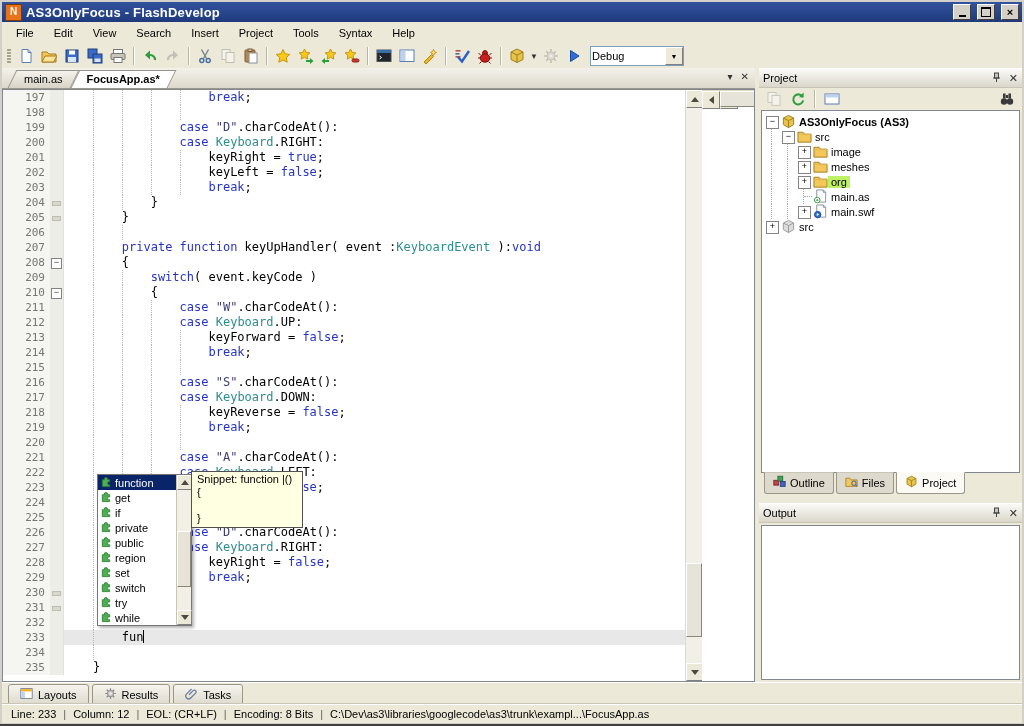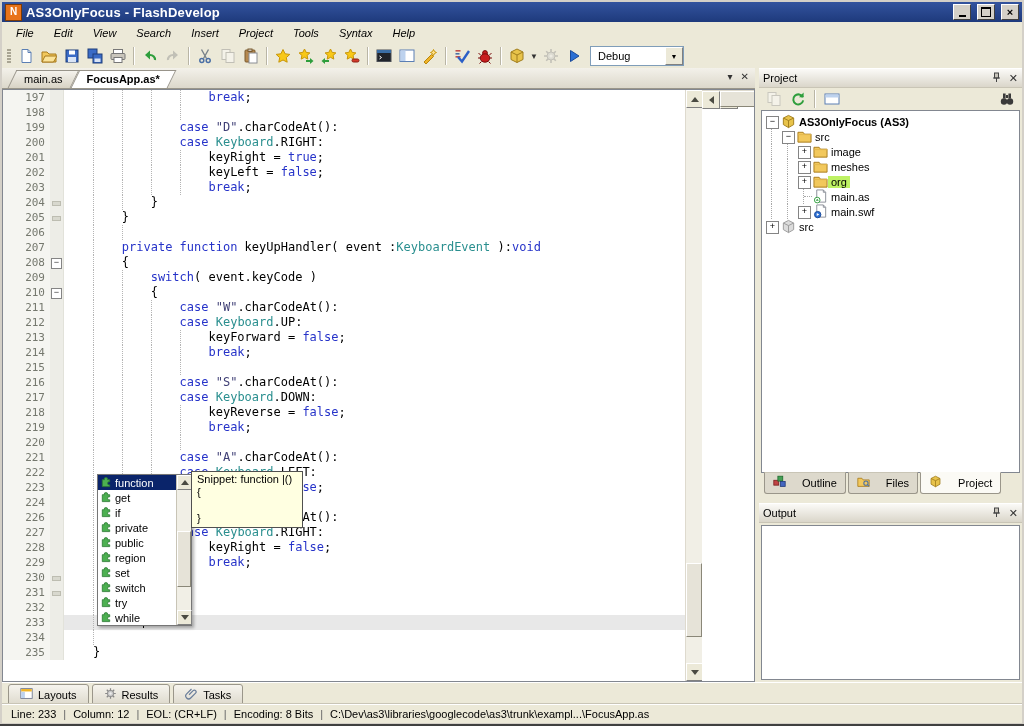--- a/index.html
+++ b/index.html
@@ -13,30 +13,30 @@
   .appicon{width:15px;height:15px;background:#E8731A;border:1px solid #7A3A08;display:flex;
            align-items:center;justify-content:center;color:#fff;font-weight:bold;font-size:10px;line-height:1;}
   .wtitle{color:#fff;font-weight:bold;font-size:13px;flex:1;letter-spacing:.2px;}
   .winbtn{width:16px;height:14px;background:#D4D0C8;border:1px solid;border-color:#fff #404040 #404040 #fff;
           display:flex;align-items:center;justify-content:center;font-size:9px;line-height:1;margin-left:2px;color:#000;}
   .winbtn .mini{width:7px;height:2px;background:#000;margin-top:7px;}
   .winbtn .maxi{width:8px;height:7px;border:1px solid #000;border-top-width:2px;}
   .winbtn.close-b{font-size:11px;font-weight:bold;}
   
   .menubar{left:2px;top:22px;right:2px;height:22px;background:#ECE9D8;display:flex;align-items:center;padding-left:4px;border-bottom:1px solid #E2DFCE;}
-  .menuitem{padding:3px 10px;font-style:italic;}
+  .menuitem{padding:3px 10px;}
   .toolbar{left:2px;top:44px;right:2px;height:24px;background:#ECE9D8;display:flex;align-items:center;gap:1px;
            border-bottom:1px solid #C9C5B6;padding-left:2px;}
   .grip{width:4px;height:16px;margin:0 3px;background:repeating-linear-gradient(#ECE9D8 0 1px,#A9A593 1px 3px);}
   .tbtn{width:22px;height:20px;display:flex;align-items:center;justify-content:center;}
   .tbtn.disabled{opacity:.45;filter:grayscale(1);}
   .tsep{width:1px;height:18px;background:#B9B5A5;border-right:1px solid #fff;margin:0 3px;}
   .dropar{width:10px;height:20px;display:flex;align-items:center;justify-content:center;color:#333;font-size:8px;}
   .combo{width:92px;height:18px;background:#fff;border:1px solid #7F9DB9;display:flex;align-items:center;margin-left:4px;}
-  .combo .ctext{flex:1;padding-left:7px;}
+  .combo .ctext{flex:1;padding-left:1px;}
   .combo .cbtn{width:16px;height:16px;background:#ECE9D8;border:1px solid;border-color:#fff #808080 #808080 #fff;
                display:flex;align-items:center;justify-content:center;font-size:7px;color:#000;}
   
   .main{left:2px;top:68px;width:1020px;height:614px;display:flex;}
   .editorcol{width:753px;display:flex;flex-direction:column;}
   .vsplit{width:4px;background:#ECE9D8;}
   .dockcol{flex:1;display:flex;flex-direction:column;background:#ECE9D8;}
   
   .tabstrip{height:20px;background:linear-gradient(#F3F1EA,#DCD8CB);position:relative;border-bottom:1px solid #9A968A;}
   .dtabs{position:absolute;left:10px;bottom:0;display:flex;height:18px;}
@@ -107,21 +107,21 @@
   .tcell.t::before{content:"";position:absolute;left:7px;top:0;bottom:0;border-left:1px dotted #A8A8A8;}
   .tcell.t::after,.tcell.l::after{content:"";position:absolute;left:8px;top:7px;width:8px;border-top:1px dotted #A8A8A8;}
   .tcell.l::before{content:"";position:absolute;left:7px;top:0;height:7px;border-left:1px dotted #A8A8A8;}
   .texp{position:absolute;left:2px;top:2px;width:11px;height:11px;background:#fff;border:1px solid #848484;
         font-size:9px;line-height:9px;text-align:center;color:#000;z-index:1;}
   .ticon{width:16px;height:15px;flex:none;display:flex;align-items:center;justify-content:center;}
   .tlabel{padding:0 3px;}
   .tlabel.bold{font-weight:bold;}
   .tlabel.sel{background:#bef264;}
   .ptabs{height:22px;display:flex;align-items:flex-start;padding-left:5px;gap:2px;background:#ECE9D8;}
-  .ptab{display:flex;align-items:center;gap:16px;padding:2px 8px 3px;border:1px solid #9A968A;border-top:1px solid #C9C5B6;
+  .ptab{display:flex;align-items:center;gap:4px;padding:2px 8px 3px;border:1px solid #9A968A;border-top:1px solid #C9C5B6;
         border-radius:0 0 3px 3px;background:#DDD9CC;margin-top:-1px;}
   .ptab.active{background:#FBFAF5;font-weight:normal;border-top-color:#FBFAF5;}
   .outputpanel{flex:1;display:flex;flex-direction:column;margin-top:8px;}
   .obody{flex:1;background:#fff;border:1px solid #828790;margin:2px;}
   
   .doctabs{left:2px;top:682px;right:2px;height:21px;background:#ECE9D8;display:flex;align-items:flex-start;
            gap:3px;padding:1px 0 0 6px;border-top:1px solid #fff;}
   .btab{display:flex;align-items:center;gap:5px;padding:2px 11px 3px;border:1px solid #9A968A;
         border-radius:3px;background:linear-gradient(#F6F4EE,#DDD9CC);}
   .status{left:2px;top:703px;right:2px;height:19px;background:#ECE9D8;display:flex;align-items:center;
@@ -472,20 +472,25 @@
                 <span class="ln">223</span>
                 <span class="fm"></span>
                 <span class="ct"><span class="ig"></span><span class="ig b"></span><span class="ig b"></span><span class="ig b"></span><span class="ig b"></span><span class="d">keyLeft = </span><span class="k">false</span><span class="d">;</span></span>
               </div>
               <div class="cl">
                 <span class="ln">224</span>
                 <span class="fm"></span>
                 <span class="ct"><span class="ig"></span><span class="ig b"></span><span class="ig b"></span><span class="ig b"></span><span class="ig b"></span><span class="k">break</span><span class="d">;</span></span>
               </div>
               <div class="cl">
+                <span class="ln">225</span>
+                <span class="fm"></span>
+                <span class="ct"><span class="ig"></span><span class="ig b"></span><span class="ig b"></span><span class="ig b"></span><span class="ig b"></span></span>
+              </div>
+              <div class="cl">
                 <span class="ln">226</span>
                 <span class="fm"></span>
                 <span class="ct"><span class="ig"></span><span class="ig b"></span><span class="ig b"></span><span class="ig b"></span><span class="k">case</span><span class="d"> </span><span class="s">"D"</span><span class="d">.charCodeAt():</span></span>
               </div>
               <div class="cl">
                 <span class="ln">227</span>
                 <span class="fm"></span>
                 <span class="ct"><span class="ig"></span><span class="ig b"></span><span class="ig b"></span><span class="ig b"></span><span class="k">case</span><span class="d"> </span><span class="t">Keyboard</span><span class="d">.RIGHT:</span></span>
               </div>
               <div class="cl">

